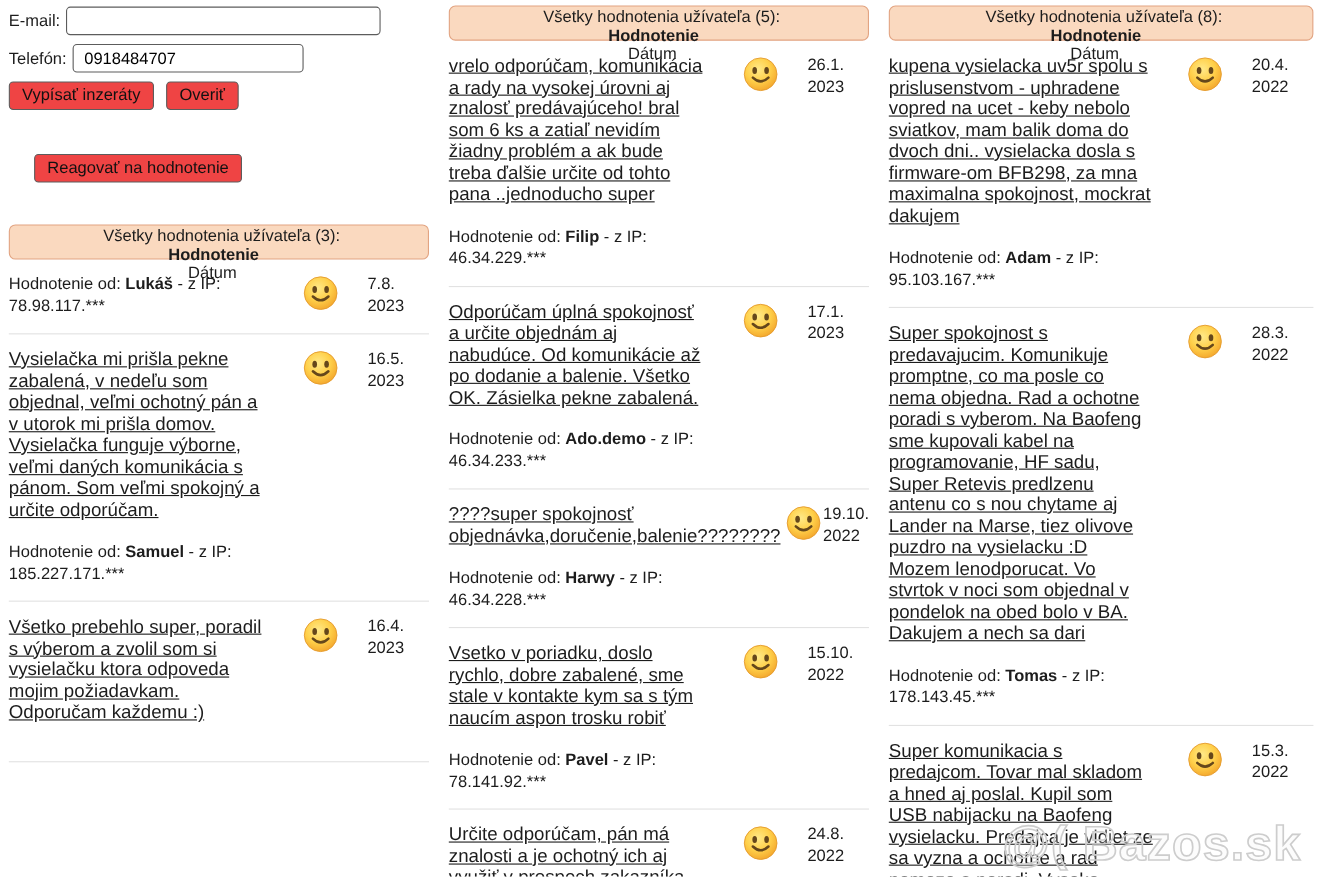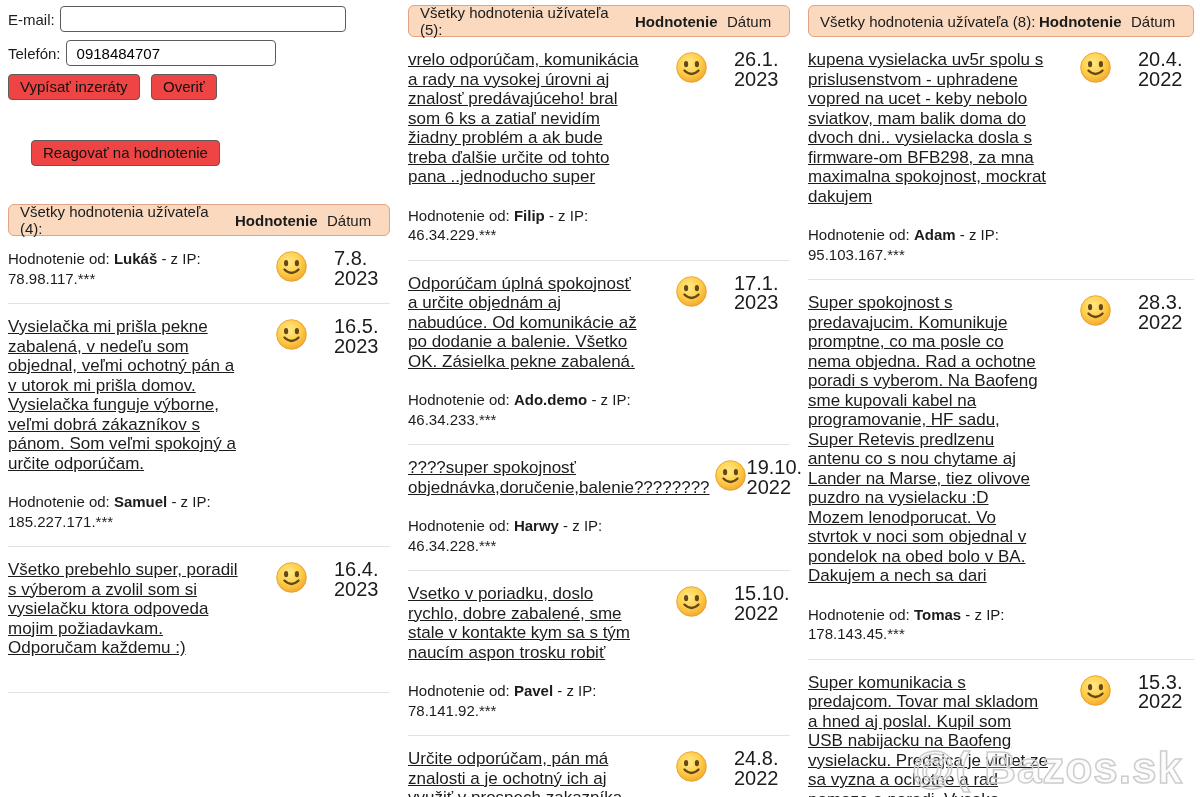--- a/index.html
+++ b/index.html
@@ -19,34 +19,34 @@
   .phone-input { width:192px;padding-left:10px; }
   .btn { display:inline-block; font-size:15px; font-family:inherit; color:#111;
          background:#ef4444; border:1px solid #5c5c5c; border-radius:4px;
          padding:3px 11px 4px; margin-right:7px; cursor:pointer; }
   .btn-row { margin-top:2px; }
   .react-row { margin-top:40px;padding-left:23px; }
 
   
   .rating-header { display:flex; align-items:center; height:28px;
                    background:#fad9bf; border:1px solid #e2a482; border-radius:6px;
-                   padding:1px 6px; font-size:15px; }
+                   padding:1px 6px; font-size:15px;flex-direction:column; }
   .col1 .rating-header { margin-top:38px; }
   .rh-title { flex:1; padding-left:5px; }
   .rh-rating { width:92px; font-weight:700; }
   .rh-date { width:56px; }
 
   
   .review-row { display:flex; align-items:flex-start; padding:13px 0 15px; border-bottom:1px solid #e2e2e2; }
   .review-main { flex:1; padding-right:4px; }
   .review-text { margin:0 0 19px 0; font-size:17px; line-height:19.5px;text-decoration:underline; }
   .review-meta { margin:0; font-size:15px; line-height:19.5px; }
   .review-meta b { font-weight:700; }
   .smiley-col { width:86px; display:flex; justify-content:center; padding-top:1px; }
-  .date-col { width:56px; font-size:20px; line-height:19.5px; color:#1c1c1c; }
+  .date-col { width:56px; font-size:15px; line-height:19.5px; color:#1c1c1c; }
 
   
   .watermark { position:absolute; right:17px; bottom:4px; font-size:44px; font-weight:bold;
                letter-spacing:1px; color:rgba(245,245,245,0.25);
                -webkit-text-stroke:1.5px #cdcdcd; pointer-events:none; white-space:nowrap; }
 </style>
 </head>
 <body>
 
 <svg width="0" height="0" style="position:absolute" aria-hidden="true">
@@ -72,21 +72,21 @@
     </div>
     <div class="btn-row">
       <button class="btn">Vypísať inzeráty</button>
       <button class="btn">Overiť</button>
     </div>
     <div class="react-row">
       <button class="btn">Reagovať na hodnotenie</button>
     </div>
 
     <div class="rating-header">
-      <span class="rh-title">Všetky hodnotenia užívateľa (4):</span>
+      <span class="rh-title">Všetky hodnotenia užívateľa (3):</span>
       <span class="rh-rating">Hodnotenie</span>
       <span class="rh-date">Dátum</span>
     </div>
     <div>
   <div class="review-row">
     <div class="review-main">
       <p class="review-meta"><span class="meta-label">Hodnotenie od: </span><b class="meta-author">Lukáš</b><span class="meta-ip-label"> - z IP:</span><br><span class="meta-ip">78.98.117.***</span></p>
     </div>
     <div class="smiley-col">
       <svg viewBox="0 0 36 36" width="33" height="33">
@@ -94,21 +94,21 @@
         <ellipse cx="12.1" cy="14.3" rx="2.3" ry="3.5" fill="#65471b"></ellipse>
         <ellipse cx="23.9" cy="14.3" rx="2.3" ry="3.5" fill="#65471b"></ellipse>
         <path d="M10.3 21.3 Q18 28.8 25.7 21.3" fill="none" stroke="#65471b" stroke-width="2.5" stroke-linecap="round"></path>
       </svg>
     </div>
     <div class="date-col"><span class="date-d">7.8.</span><br><span class="date-y">2023</span></div>
   </div>
 
   <div class="review-row">
     <div class="review-main">
-      <p class="review-text">Vysielačka mi prišla pekne zabalená, v nedeľu som objednal, veľmi ochotný pán a v utorok mi prišla domov. Vysielačka funguje výborne, veľmi dobrá zákazníkov s pánom. Som veľmi spokojný a určite odporúčam.</p>
+      <p class="review-text">Vysielačka mi prišla pekne zabalená, v nedeľu som objednal, veľmi ochotný pán a v utorok mi prišla domov. Vysielačka funguje výborne, veľmi daných komunikácia s pánom. Som veľmi spokojný a určite odporúčam.</p>
       <p class="review-meta"><span class="meta-label">Hodnotenie od: </span><b class="meta-author">Samuel</b><span class="meta-ip-label"> - z IP:</span><br><span class="meta-ip">185.227.171.***</span></p>
     </div>
     <div class="smiley-col">
       <svg viewBox="0 0 36 36" width="33" height="33">
         <circle cx="18" cy="18" r="16.2" fill="url(#smileyGrad)" stroke="#e49b2d" stroke-width="0.9"></circle>
         <ellipse cx="12.1" cy="14.3" rx="2.3" ry="3.5" fill="#65471b"></ellipse>
         <ellipse cx="23.9" cy="14.3" rx="2.3" ry="3.5" fill="#65471b"></ellipse>
         <path d="M10.3 21.3 Q18 28.8 25.7 21.3" fill="none" stroke="#65471b" stroke-width="2.5" stroke-linecap="round"></path>
       </svg>
     </div>

